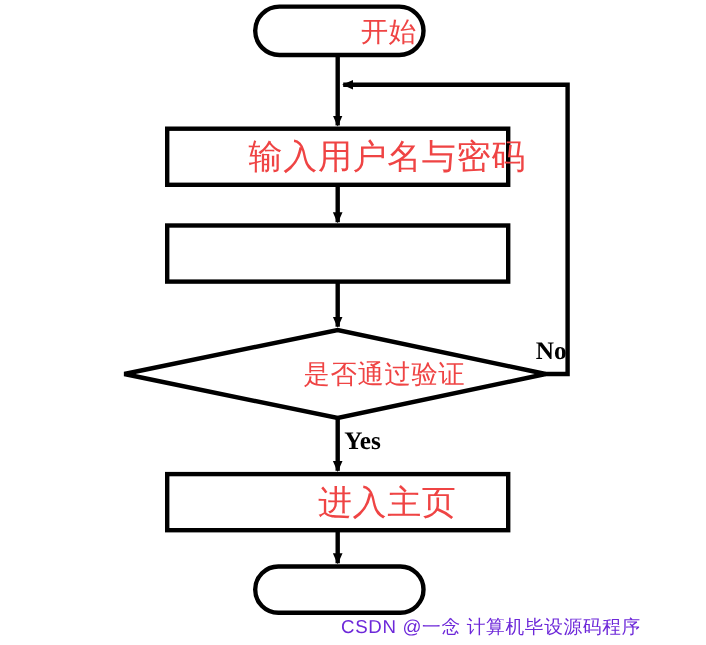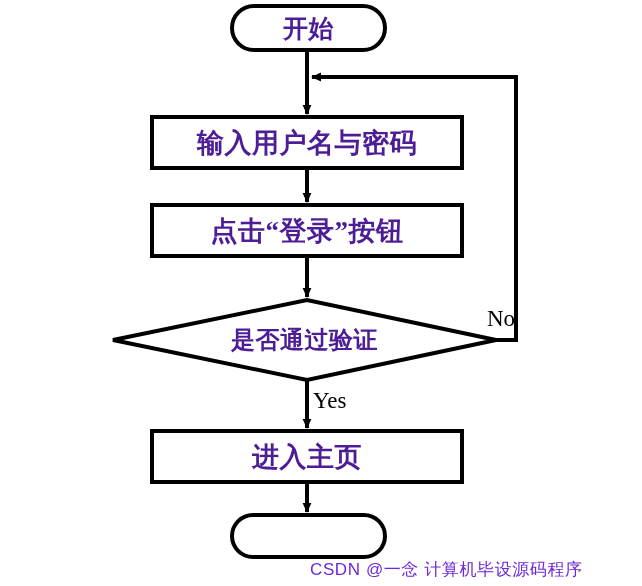--- a/index.html
+++ b/index.html
@@ -23,33 +23,34 @@
     top: 0;
     width: 642px;
     height: 586px;
   }
   .node-text {
     position: absolute;
     display: flex;
     align-items: center;
     justify-content: center;
     font-family: "Liberation Serif", "DejaVu Serif", serif;
-    font-weight: bold;
-    color: #4c1d95;
+    font-weight: normal;
+    color: #ef4444;
     letter-spacing: 0.5px;
     white-space: nowrap;
     pointer-events: none;
+    margin-left: 45px;
   }
   .terminal-text { font-size: 25px; }
-  .process-text { font-size: 27px; }
+  .process-text { font-size: 31px; }
   .decision-text { font-size: 24px; }
   .edge-label {
     position: absolute;
     font-family: "Liberation Serif", "DejaVu Serif", serif;
-    font-weight: normal;
+    font-weight: bold;
     font-size: 23px;
     color: #000000;
     white-space: nowrap;
   }
   #watermark {
     position: absolute;
     left: 310px;
     top: 558px;
     font-family: "Liberation Sans", sans-serif;
     font-size: 17px;
@@ -95,21 +96,20 @@
 
     <line x1="307" y1="482" x2="307" y2="512" stroke="#000000" stroke-width="4" marker-end="url(#arrow)"></line>
 
     <path d="M496,340 L516,340 L516,77 L312,77" fill="none" stroke="#000000" stroke-width="4" stroke-linejoin="miter" marker-end="url(#arrow-left)"></path>
   </svg>
 
   <div class="node-text terminal-text" style="left:232px; top:6px; width:153px; height:44px;">开始</div>
 
   <div class="node-text process-text" style="left:152px; top:117px; width:310px; height:51px;">输入用户名与密码</div>
 
-  <div class="node-text process-text" style="left:152px; top:205px; width:310px; height:51px;">点击“登录”按钮</div>
 
   <div class="node-text decision-text" style="left:113px; top:300px; width:383px; height:80px;">是否通过验证</div>
 
   <div class="node-text process-text" style="left:152px; top:431px; width:310px; height:51px;">进入主页</div>
 
 
   <div class="edge-label" style="left:313px; top:388px;">Yes</div>
 
   <div class="edge-label" style="left:487px; top:306px;">No</div>
 

